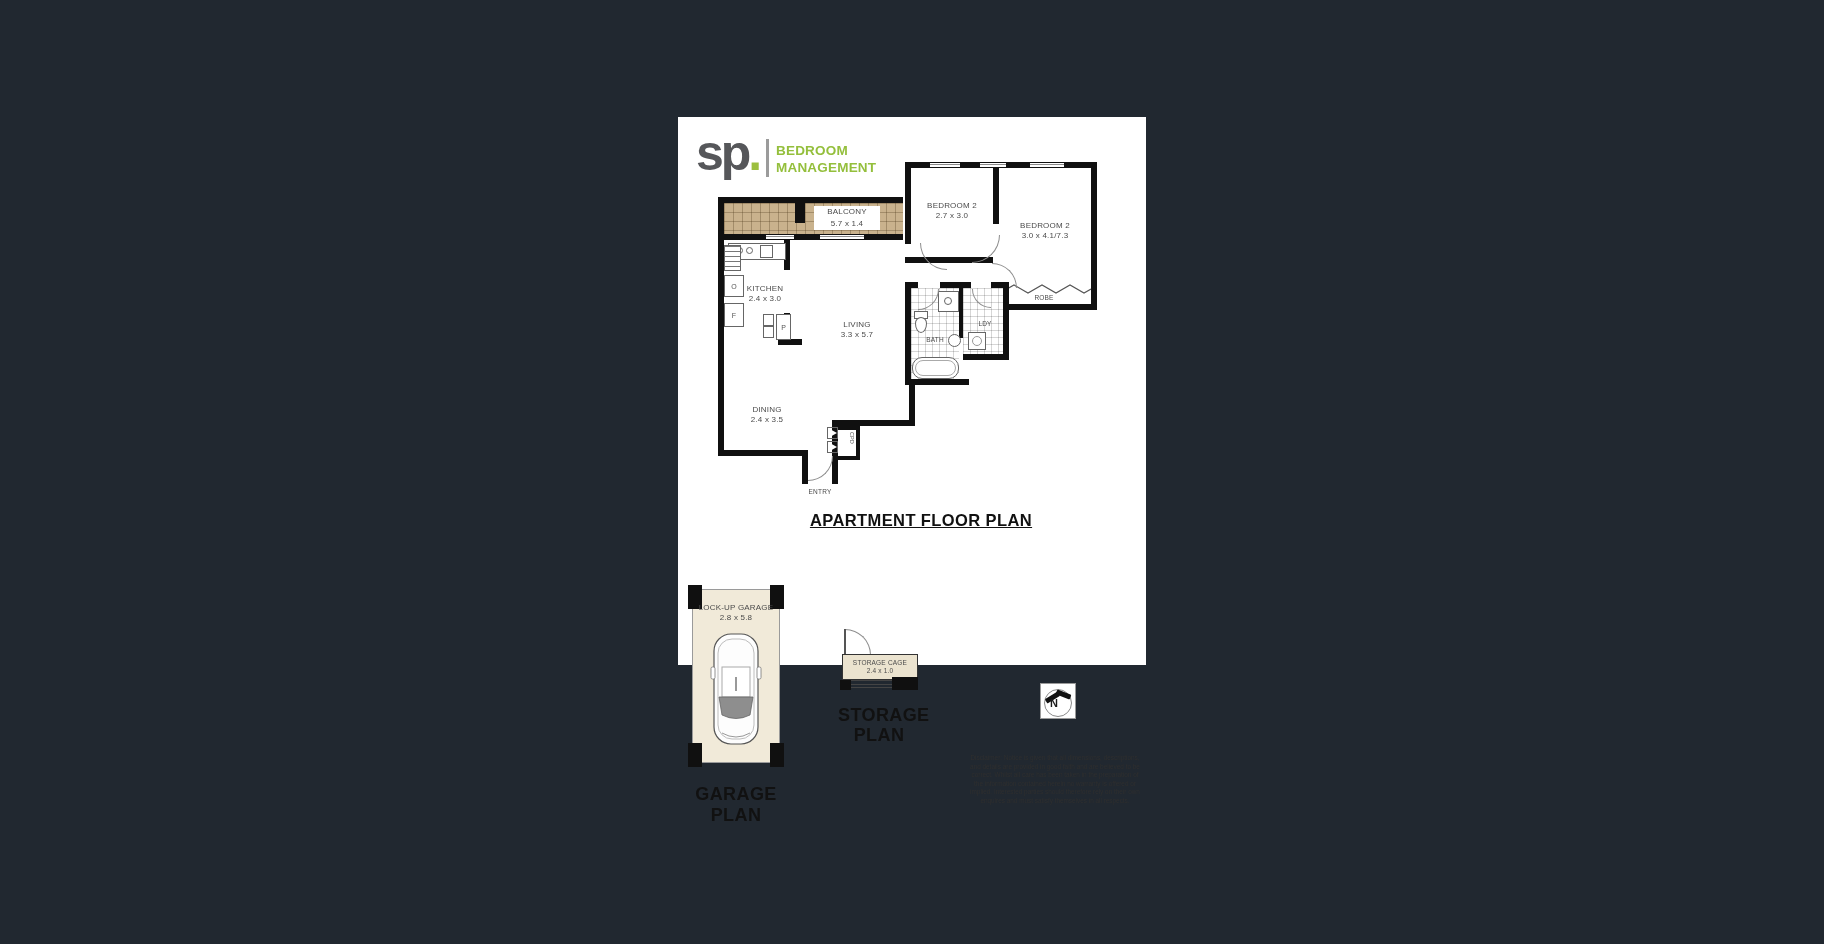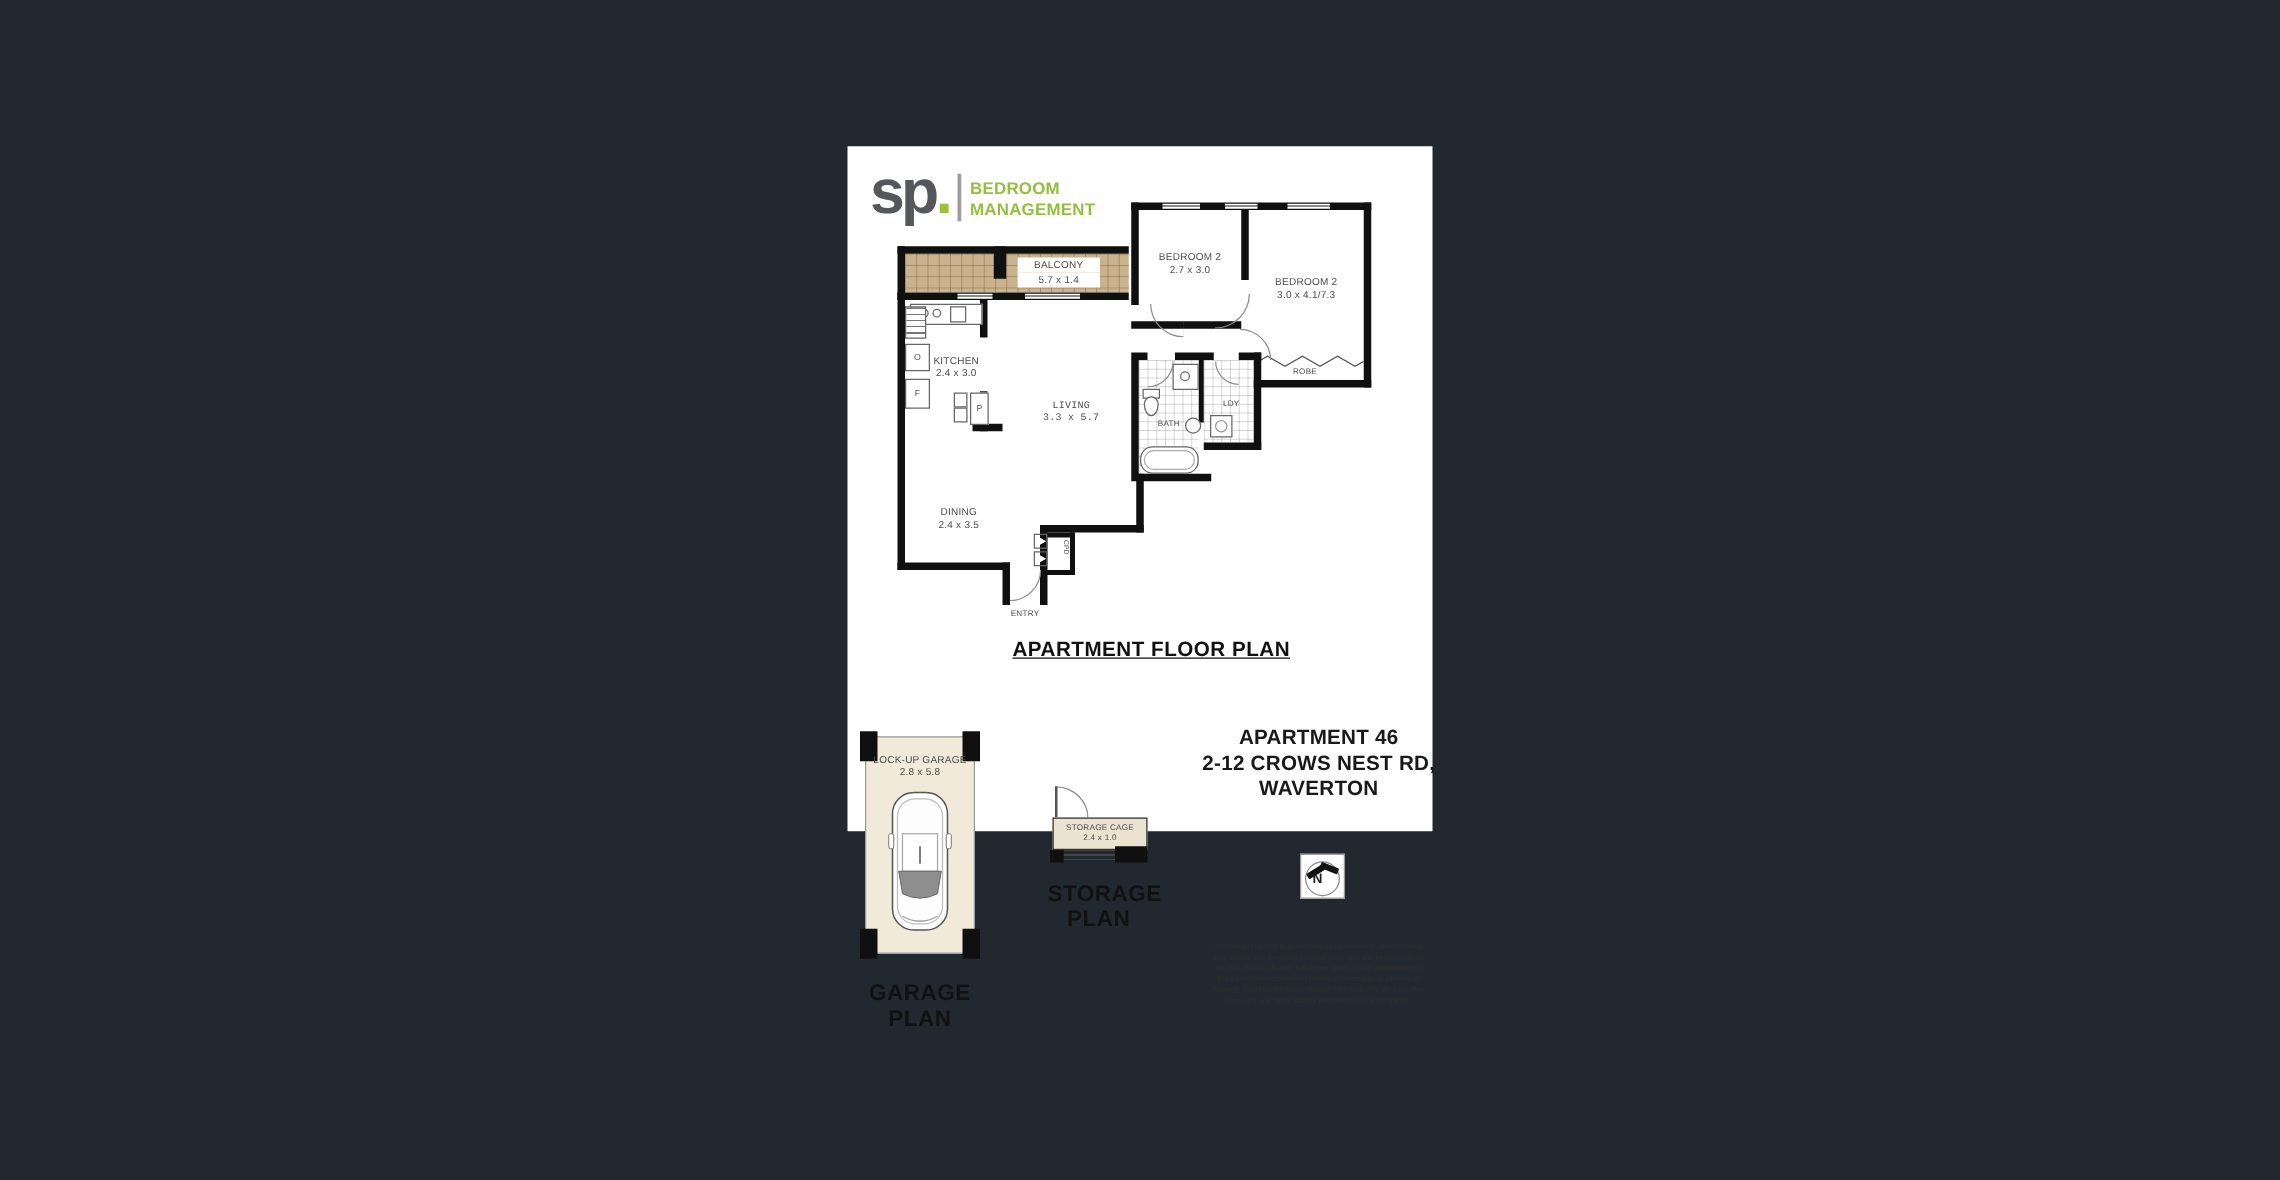--- a/index.html
+++ b/index.html
@@ -148,21 +148,21 @@
       </div>
     <div class="fx fx-letter" style="left:98px;top:197px;width:13px;height:24px;">
         <span>P</span>
       </div>
     <div class="tri tri-line" style="left:86px;top:198px;"></div>
     <div class="tri tri-line" style="left:86px;top:210px;"></div>
     <div class="room-label" style="left:60px;top:167px;width:54px;">
       <span class="nm">KITCHEN</span>
       <span class="nm">2.4 x 3.0</span>
     </div>
-    <div class="room-label" style="left:152px;top:203px;width:54px;font-family:Liberation Mono, monospace;">
+    <div class="room-label" style="left:152px;top:203px;width:54px;">
       <span class="nm">LIVING</span>
       <span class="nm">3.3 x 5.7</span>
     </div>
     <div class="room-label" style="left:62px;top:288px;width:54px;">
       <span class="nm">DINING</span>
       <span class="nm">2.4 x 3.5</span>
     </div>
 
     <div class="w" style="left:40px;top:333px;width:90px;height:6px;"></div>
     <div class="w" style="left:124px;top:333px;width:6px;height:34px;"></div>
@@ -216,25 +216,20 @@
       </div>
     </div>
     <div class="hatch" style="left:162px;top:563px;width:78px;height:10px;"></div>
     <div class="blk" style="left:162px;top:563px;width:11px;height:10px;"></div>
     <div class="blk" style="left:214px;top:560px;width:26px;height:13px;"></div>
     <div class="title" style="left:160px;top:588px;width:82px;font-size:18px;line-height:20px;">
       <div>STORAGE</div>
       <div>PLAN</div>
     </div>
 
-    <div class="addr" style="left:282px;top:463px;width:190px;">
-      <div>APARTMENT 46</div>
-      <div>2-12 CROWS NEST RD,</div>
-      <div>WAVERTON</div>
-    </div>
 
     <div class="compass" style="left:362px;top:566px;width:34px;height:34px;">
       <div class="circ"></div>
       <div class="chev" style="left:4px;top:11px;width:15px;transform:rotate(-32deg);"></div>
       <div class="chev" style="left:15px;top:8px;width:15px;transform:rotate(22deg);"></div>
       <div class="n">N</div>
     </div>
 
     <div class="disc" style="left:288px;top:637px;width:178px;">
       <div>Disclaimer: Notice is given that all dimensions, descriptions,</div>

